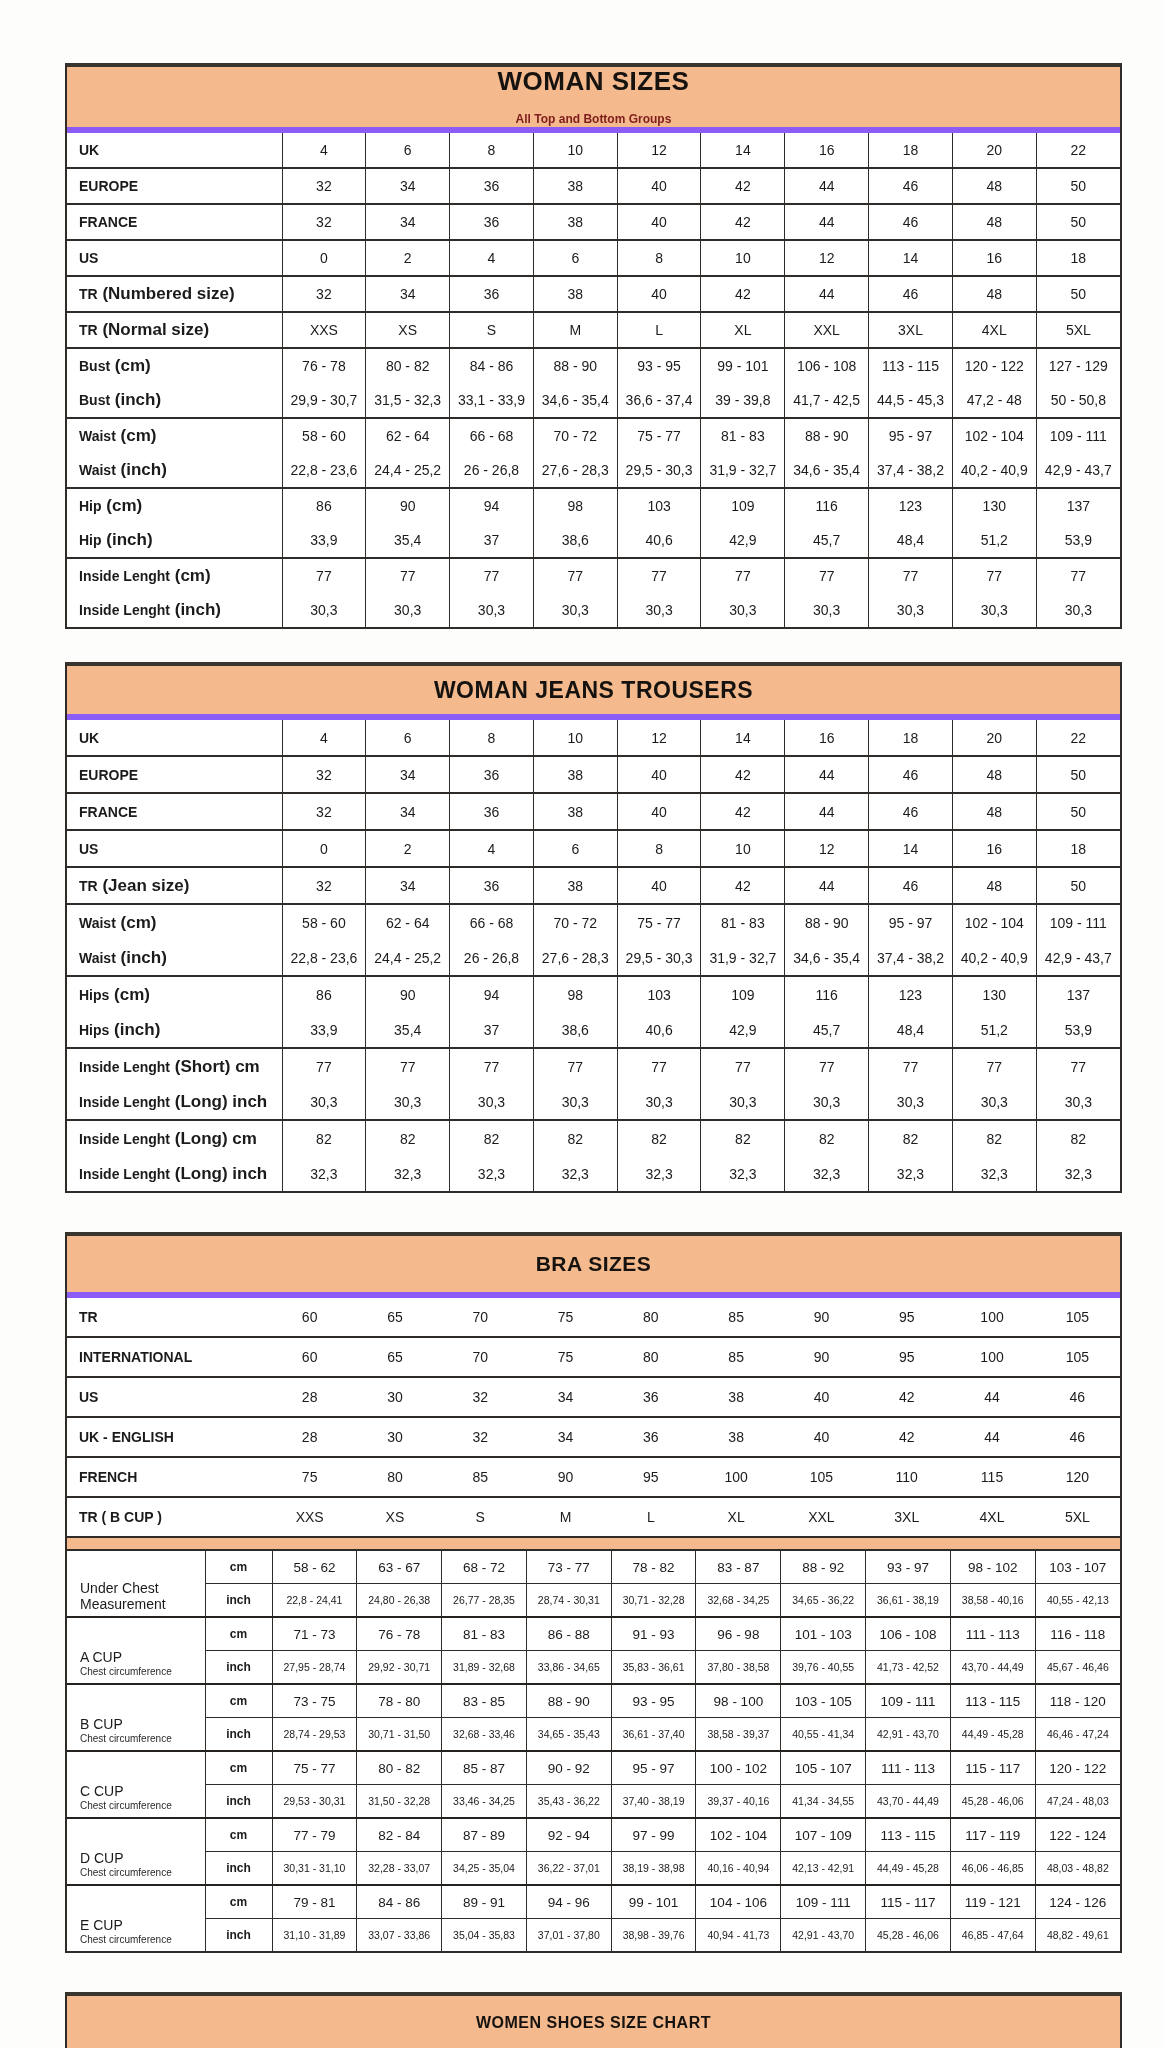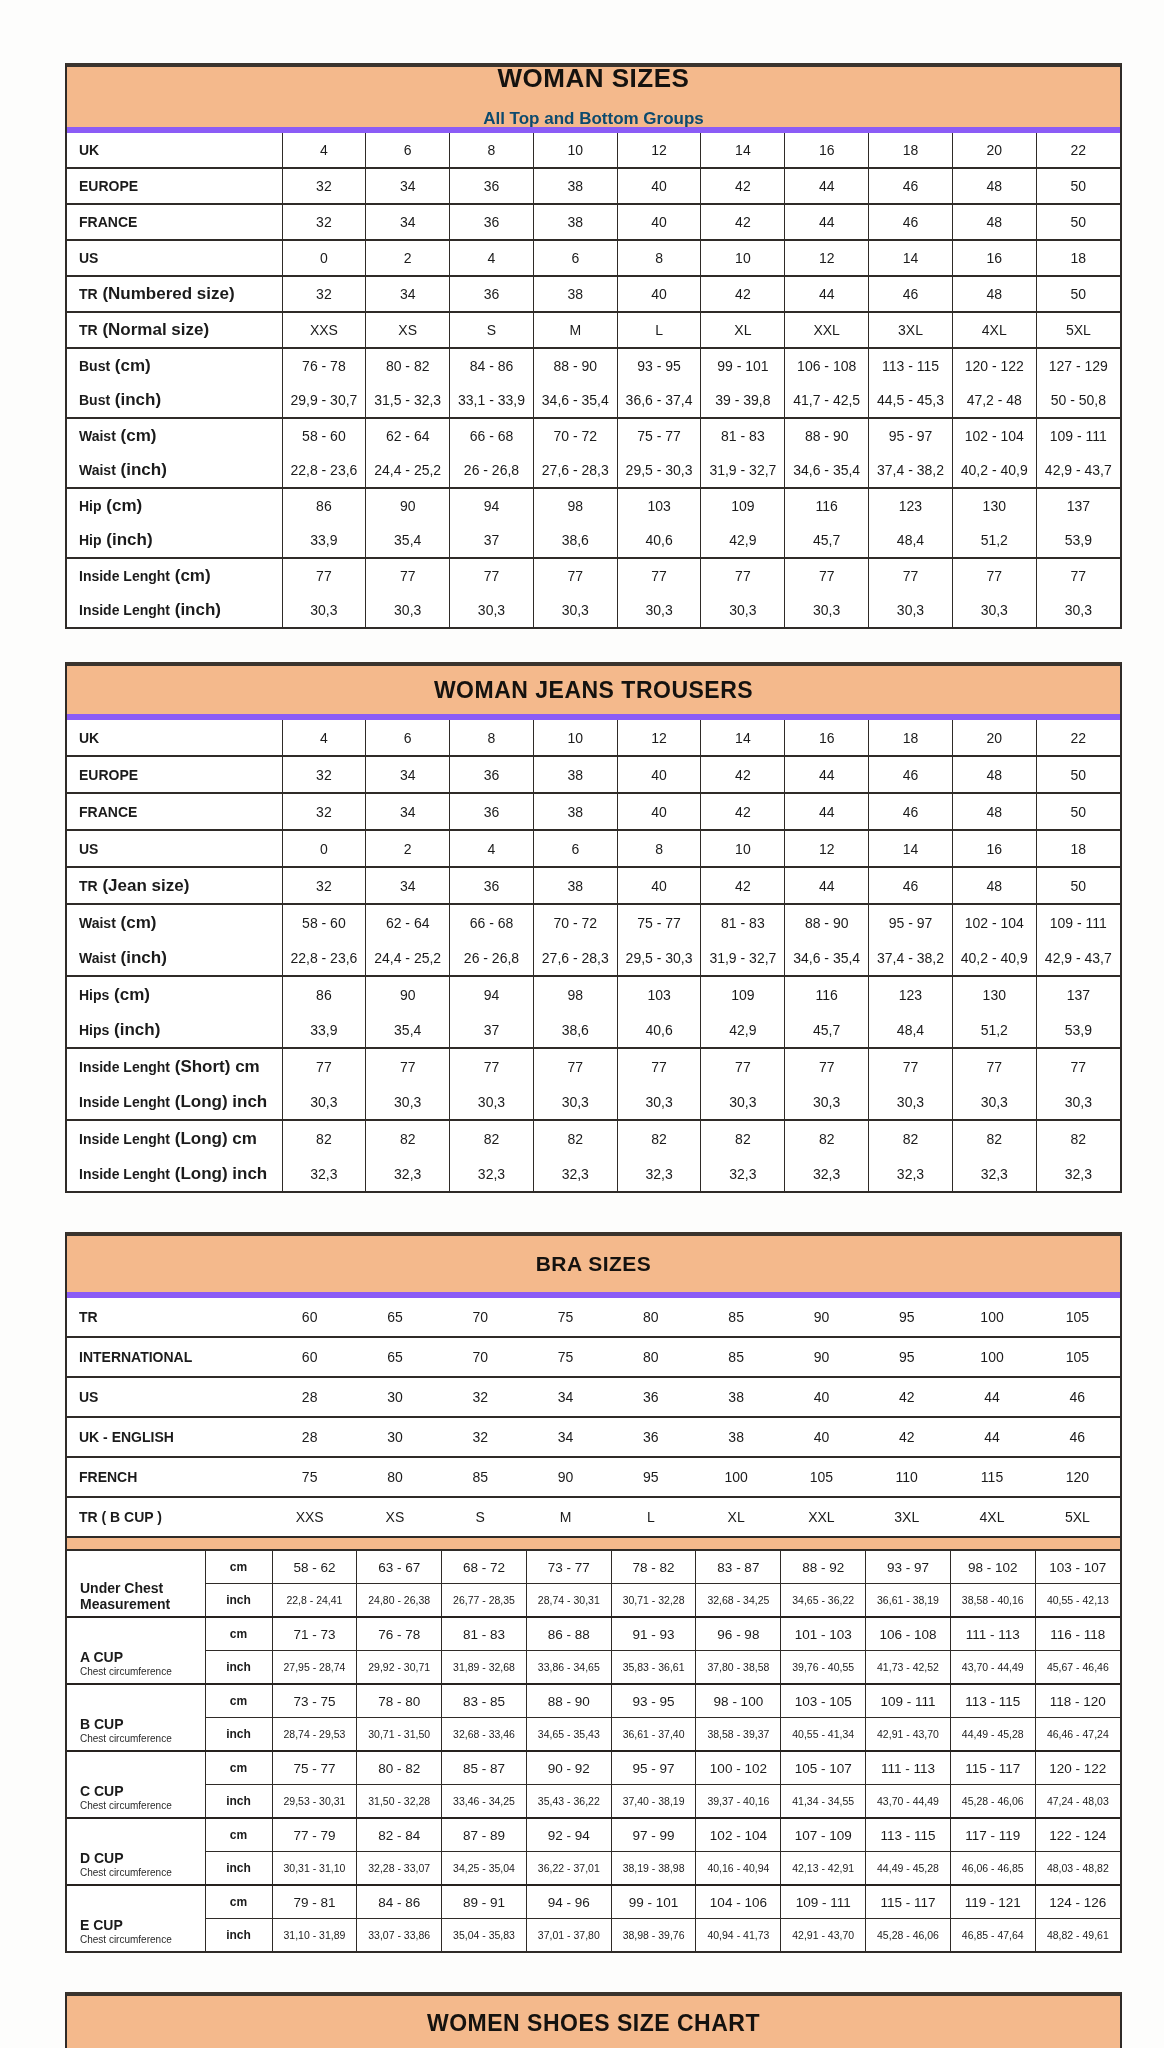--- a/index.html
+++ b/index.html
@@ -20,25 +20,25 @@
   #t2{margin-top:33px;}
   #t3{margin-top:39px;}
   #t4{margin-top:39px;}
 
   .band{
     background:#f4b98c;
     border-bottom:6px solid #8b5cf6;
     display:flex;flex-direction:column;justify-content:center;align-items:center;
   }
   .band-title{font-weight:bold;color:#15120f;letter-spacing:.5px;line-height:1.05;}
-  .band-subtitle{font-weight:bold;color:#0c4a6e;font-size:17px;margin-top:16px;}
+  .band-subtitle{font-weight:bold;color:#7f1d1d;font-size:12px;margin-top:16px;}
   #t1 .band{height:60px;} #t1 .band-title{font-size:26px;}
   #t2 .band{height:48px;text-align:center;} #t2 .band-title{font-size:23px;}
   #t3 .band{height:56px;} #t3 .band-title{font-size:21px;}
-  #t4 .band{height:55px;} #t4 .band-title{font-size:23px;text-align:center;}
+  #t4 .band{height:55px;} #t4 .band-title{font-size:16px;text-align:center;}
 
   table{width:100%;border-collapse:collapse;table-layout:fixed;}
   td{text-align:center;vertical-align:middle;}
 
   
   .grid td + td{border-left:1.5px solid #2f2b28;}
   
   tr.sep-strong td{border-top:2px solid #2f2b28;}
   tr.sep-none td{border-top:0;}
 
@@ -51,21 +51,21 @@
 
   
   #t3 .bandrows td{height:36px;font-size:14px;}
   .orange-strip{height:11px;background:#f4b98c;border-top:2px solid #2f2b28;border-bottom:2px solid #2f2b28;}
 
   
   .cupgrid td{height:30px;border-left:1.5px solid #2f2b28;}
   .cupgrid td.cup-label{border-left:0;text-align:left;padding-left:13px;}
   .cupgrid tr.inch-row td{border-top:1.5px solid #2f2b28;}
   .cupgrid tr.group-sep td{border-top:2.5px solid #26221f;}
-  .cup-name{font-weight:bold;font-size:14px;line-height:1.15;margin-top:25px;}
+  .cup-name{font-weight:normal;font-size:14px;line-height:1.15;margin-top:25px;}
   .cup-sub{font-size:10px;color:#2a2a2a;margin-top:1px;}
   .unit-cell{font-weight:bold;font-size:12px;}
   td.cup-val{font-size:13.5px;}
   td.cup-val.small{font-size:10.5px;}
 
   
   #t4 tr.shoe-row td{height:68px;font-size:15px;}
   #t4 .label-cell{font-size:14px;}
 </style>
 </head>

